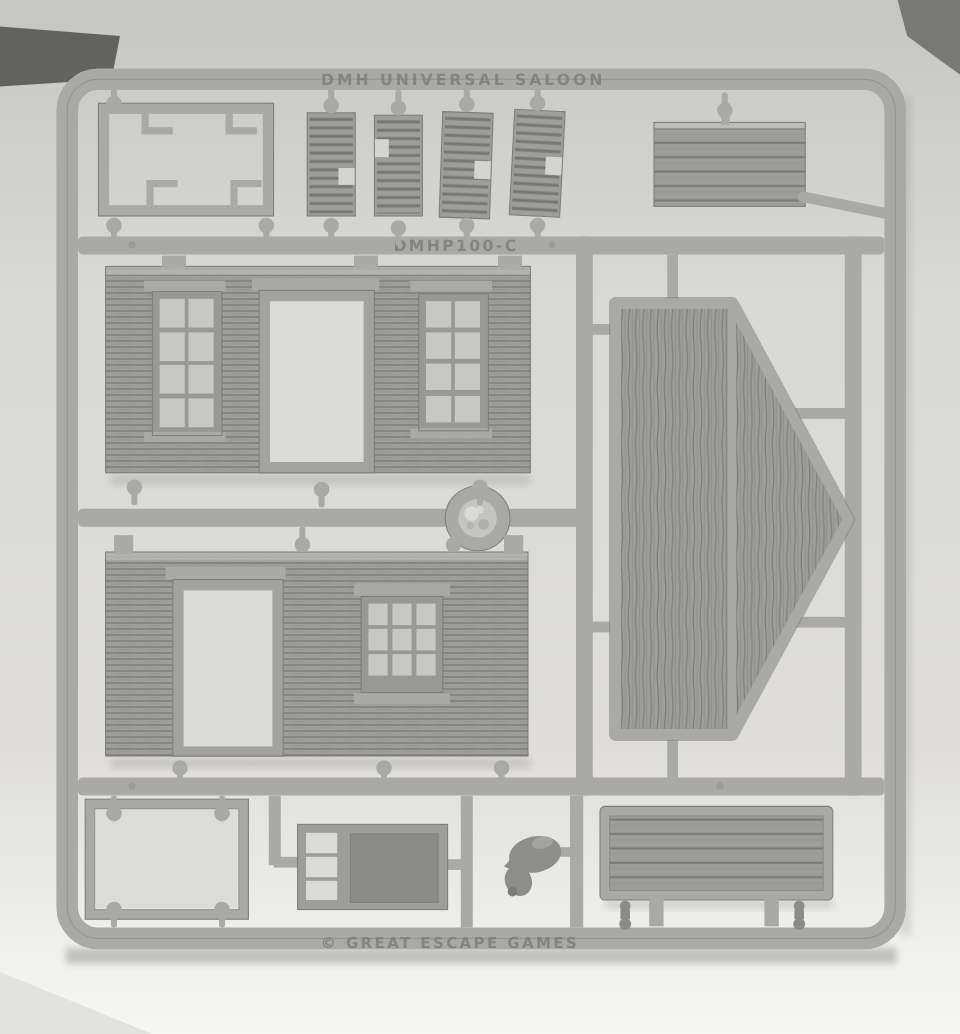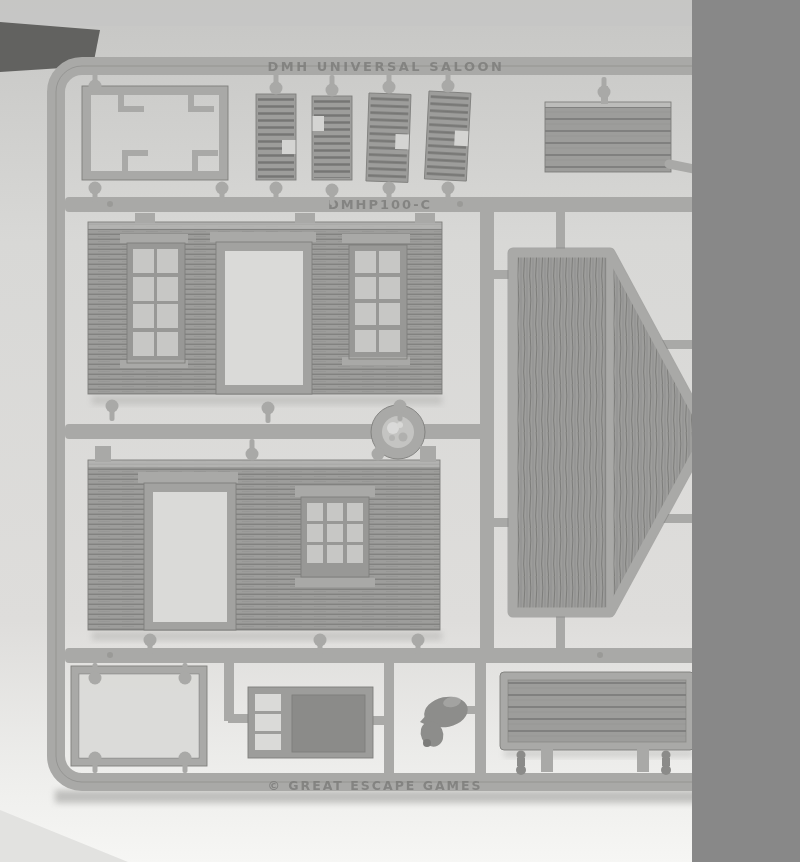--- a/index.html
+++ b/index.html
@@ -1,16 +1,16 @@
 <!DOCTYPE html>
 <html style="--paper_top: #c6c6c4; --paper_mid: #d8d8d6; --paper_low: #e6e6e4; --paper_bottom: #f6f6f4; --corner_dark: #565654; --corner_dark2: #6f6f6d; --plastic: #a9a9a7; --plastic_light: #bcbcba; --plastic_dark: #7e7e7c; --part_face: #9d9d9b; --grain: #6f6f6d; --pane: #c7c7c5; --opening: #dadad8; --emboss: #7b7b79; --pig: #8d8d8b; --panel_dark: #8b8b89; --shadow: #777775;"><head>
 <meta charset="utf-8">
 <style>
   html,body{margin:0;padding:0;background:#888;}
-  .stage{width:692px;height:862px;position:relative;overflow:hidden;
+  .stage{width:800px;height:862px;position:relative;overflow:hidden;
          font-family:"DejaVu Sans",sans-serif;}
   svg{display:block;}
   .plastic{fill:var(--plastic,#a9a9a7);}
   .plastic-l{fill:var(--plastic_light,#bcbcba);}
   .face{fill:var(--part_face,#9d9d9b);}
   .rim{fill:none;stroke:var(--plastic,#a9a9a7);}
   .outline{fill:none;stroke:var(--plastic_dark,#7e7e7c);stroke-width:0.9;}
   .grainline{stroke:var(--grain,#6f6f6d);}
   .pane{fill:var(--pane,#c7c7c5);}
   .opening{fill:var(--opening,#dadad8);}

